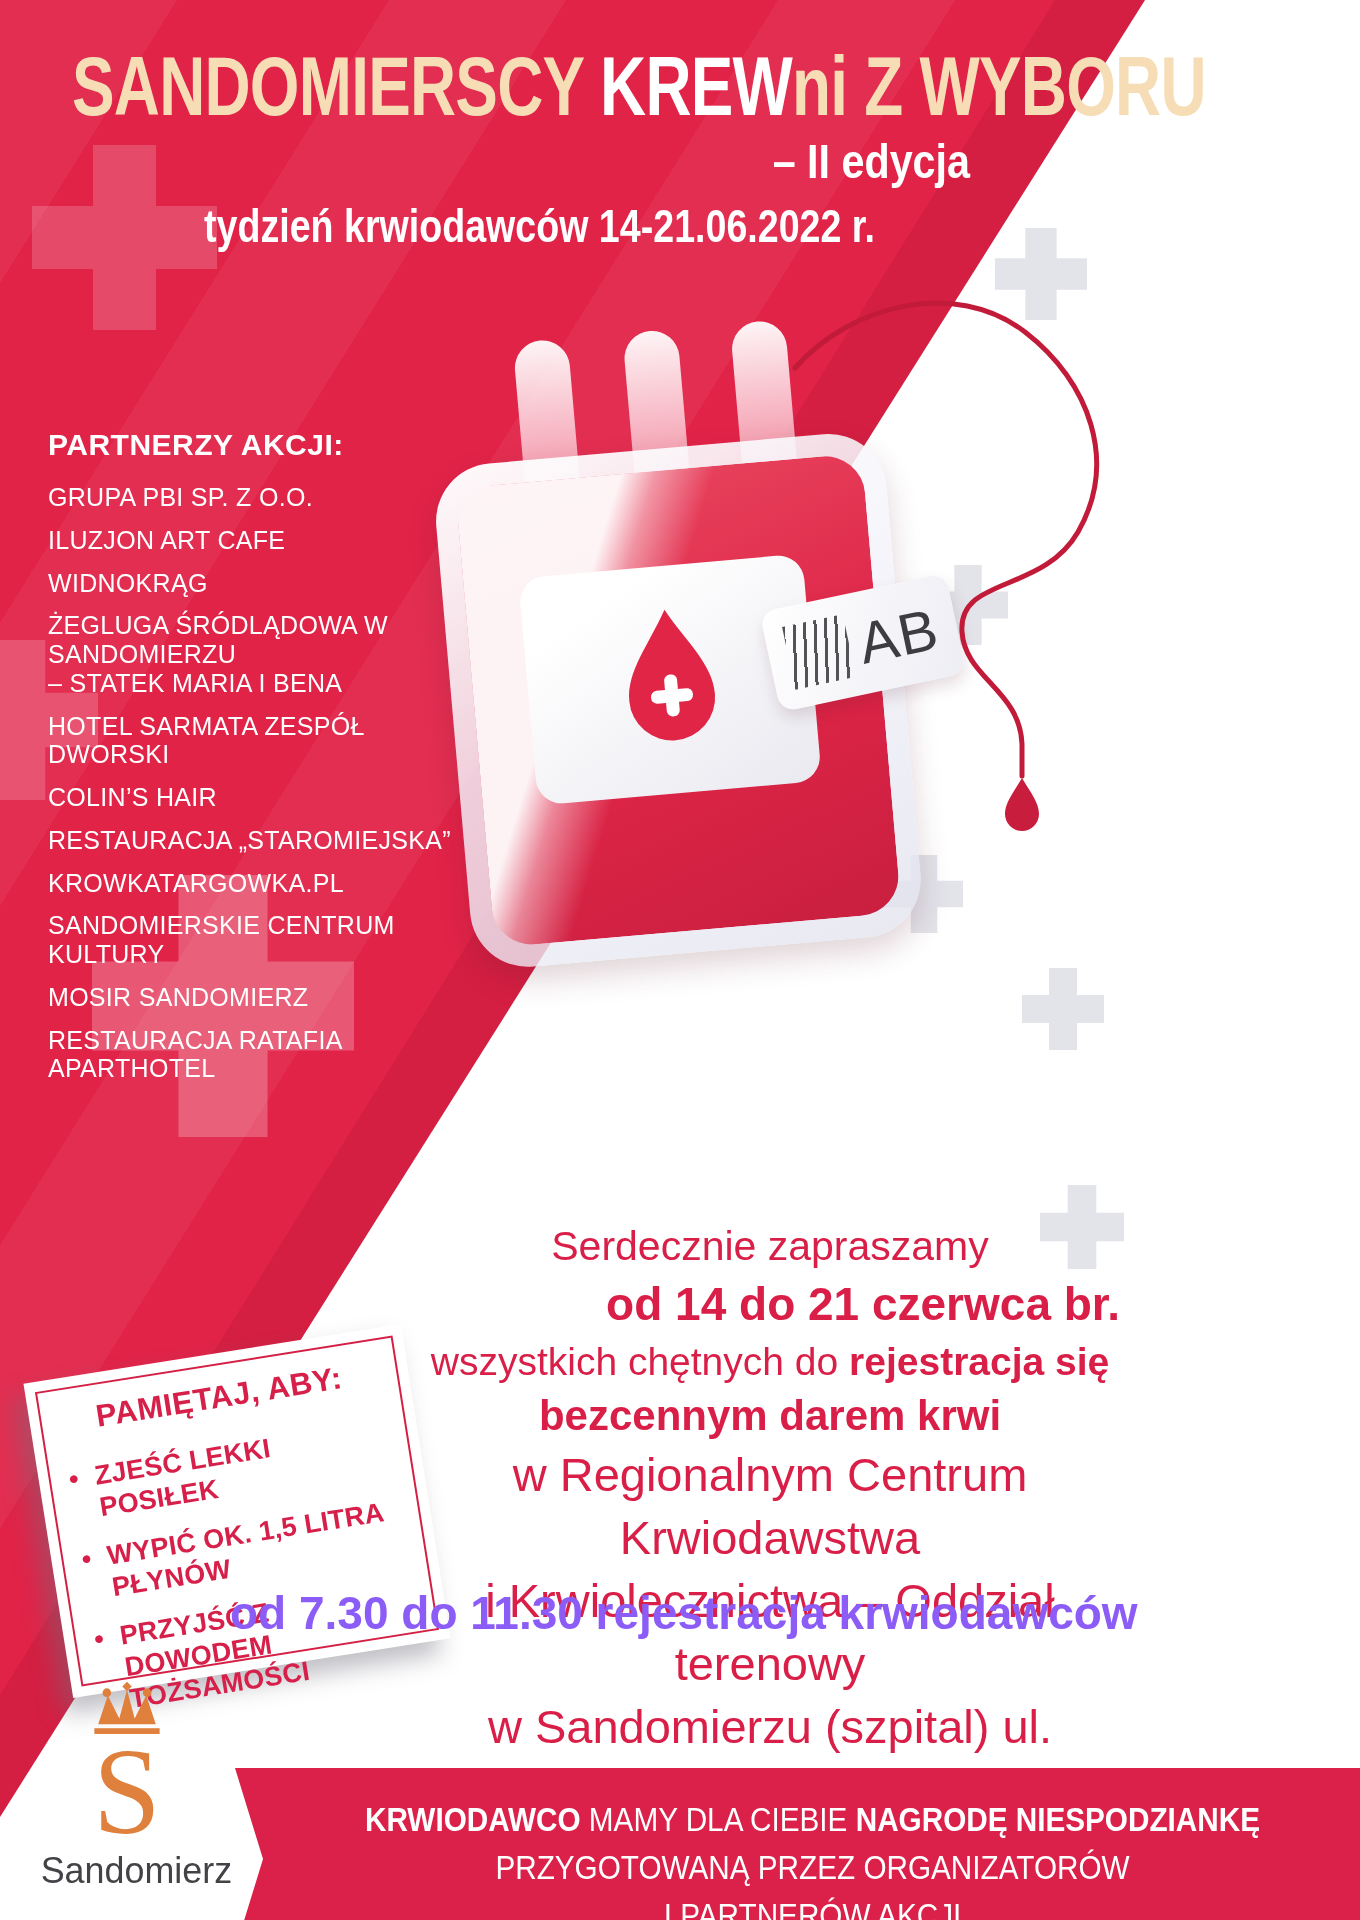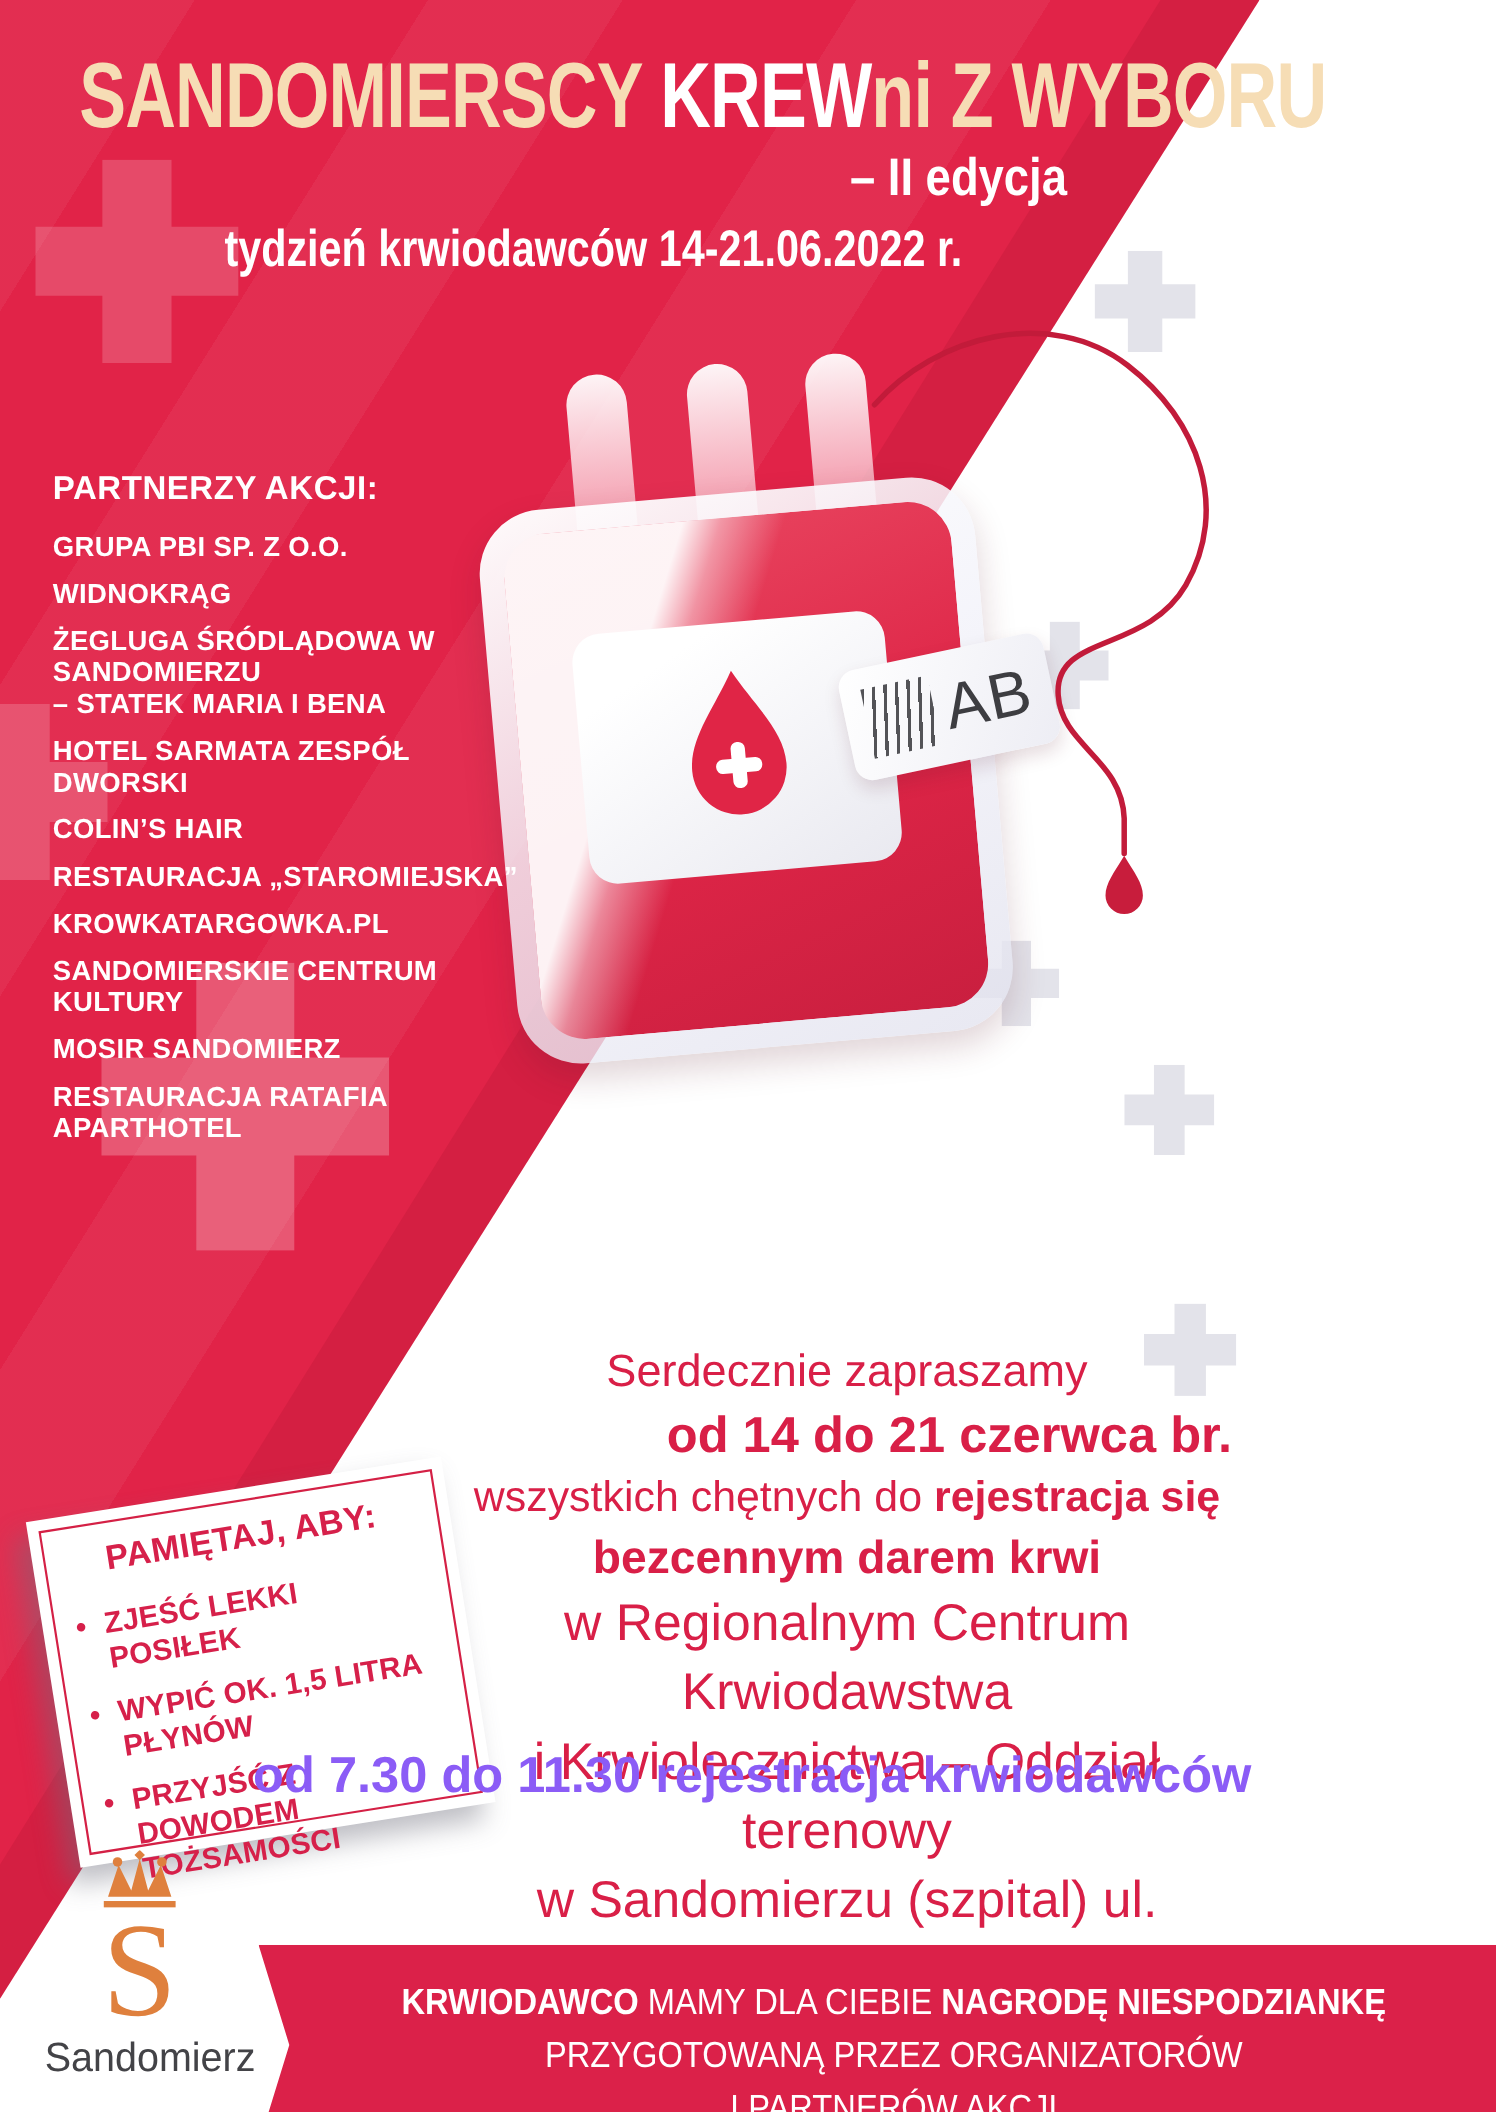--- a/index.html
+++ b/index.html
@@ -43,21 +43,21 @@
     transform:scaleX(0.86); transform-origin:right top; white-space:nowrap;
   }
   .dates{
     position:absolute; left:204px; top:198px; width:1100px;
     font-size:47px; font-weight:bold; color:#fff; white-space:nowrap;
     transform:scaleX(0.8); transform-origin:left top;
   }
   
   .partners{position:absolute; left:48px; top:428px; width:430px; color:#fff;}
   .partners .head{font-size:30px; font-weight:bold; letter-spacing:0.5px; margin-bottom:21px;}
-  .partner-item{font-size:25px; line-height:1.15; margin-bottom:14px; white-space:pre-line; letter-spacing:0.3px;font-weight:bold;}
+  .partner-item{font-size:25px; line-height:1.15; margin-bottom:14px; white-space:pre-line; letter-spacing:0.3px;}
   
   .bag{position:absolute; left:440px; top:330px; width:470px; height:640px;
        transform:rotate(-5deg); transform-origin:center;}
   .tab{
     position:absolute; top:0; width:55px; height:170px; border-radius:28px;
     background:linear-gradient(180deg, rgba(255,255,255,0.95) 0%, rgba(255,233,238,0.7) 60%, rgba(255,210,220,0.55) 100%);
   }
   .tab.t1{left:100px;} .tab.t2{left:210px;} .tab.t3{left:318px;}
   .bag-body{
     position:absolute; left:8px; top:118px; width:452px; height:505px; border-radius:58px;
@@ -172,20 +172,21 @@
 
   <div class="title">
     <span class="cream">SANDOMIERSCY </span><span class="white">KREW</span><span class="cream">ni</span><span class="cream"> Z WYBORU</span>
   </div>
   <div class="subtitle">– II edycja</div>
   <div class="dates">tydzień krwiodawców 14-21.06.2022 r.</div>
 
   <div class="partners">
     <div class="head">PARTNERZY AKCJI:</div>
     <div class="partner-item">GRUPA PBI SP. Z O.O.</div>
+    <div class="partner-item">ILUZJON ART CAFE</div>
     <div class="partner-item">WIDNOKRĄG</div>
     <div class="partner-item">ŻEGLUGA ŚRÓDLĄDOWA W SANDOMIERZU
 – STATEK MARIA I BENA</div>
     <div class="partner-item">HOTEL SARMATA ZESPÓŁ DWORSKI</div>
     <div class="partner-item">COLIN’S HAIR</div>
     <div class="partner-item">RESTAURACJA „STAROMIEJSKA”</div>
     <div class="partner-item">KROWKATARGOWKA.PL</div>
     <div class="partner-item">SANDOMIERSKIE CENTRUM KULTURY</div>
     <div class="partner-item">MOSIR SANDOMIERZ</div>
     <div class="partner-item">RESTAURACJA RATAFIA APARTHOTEL</div>

